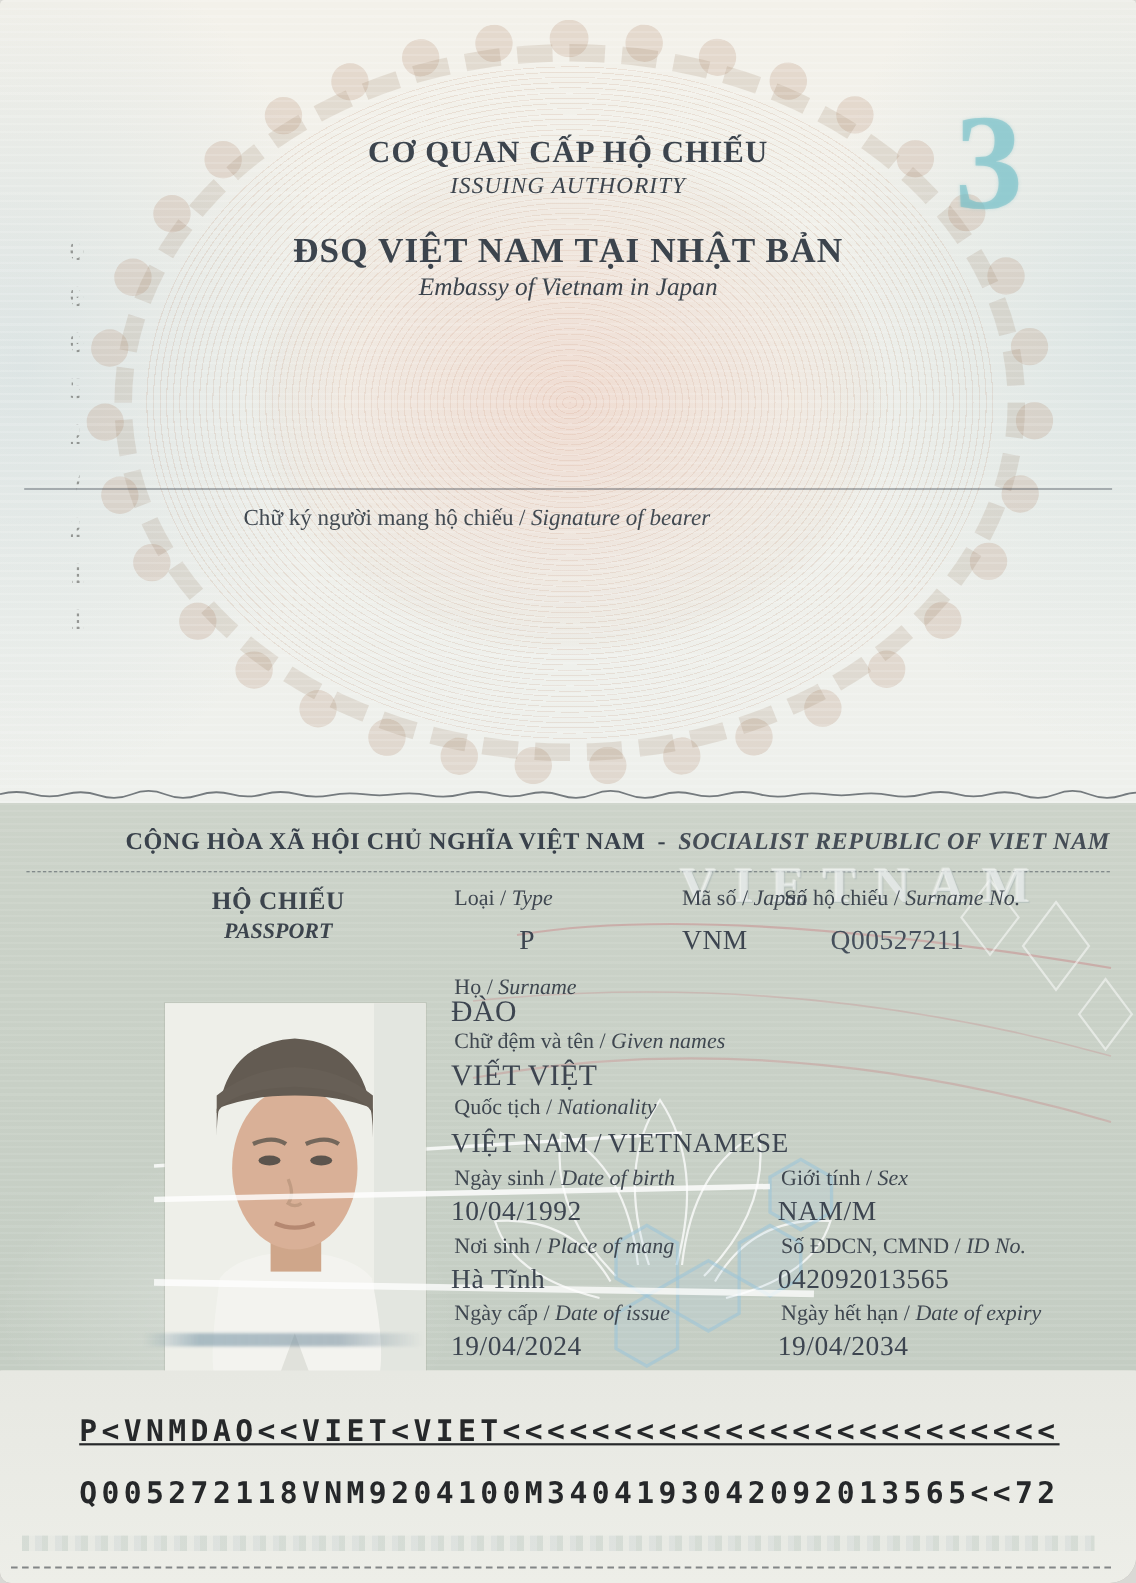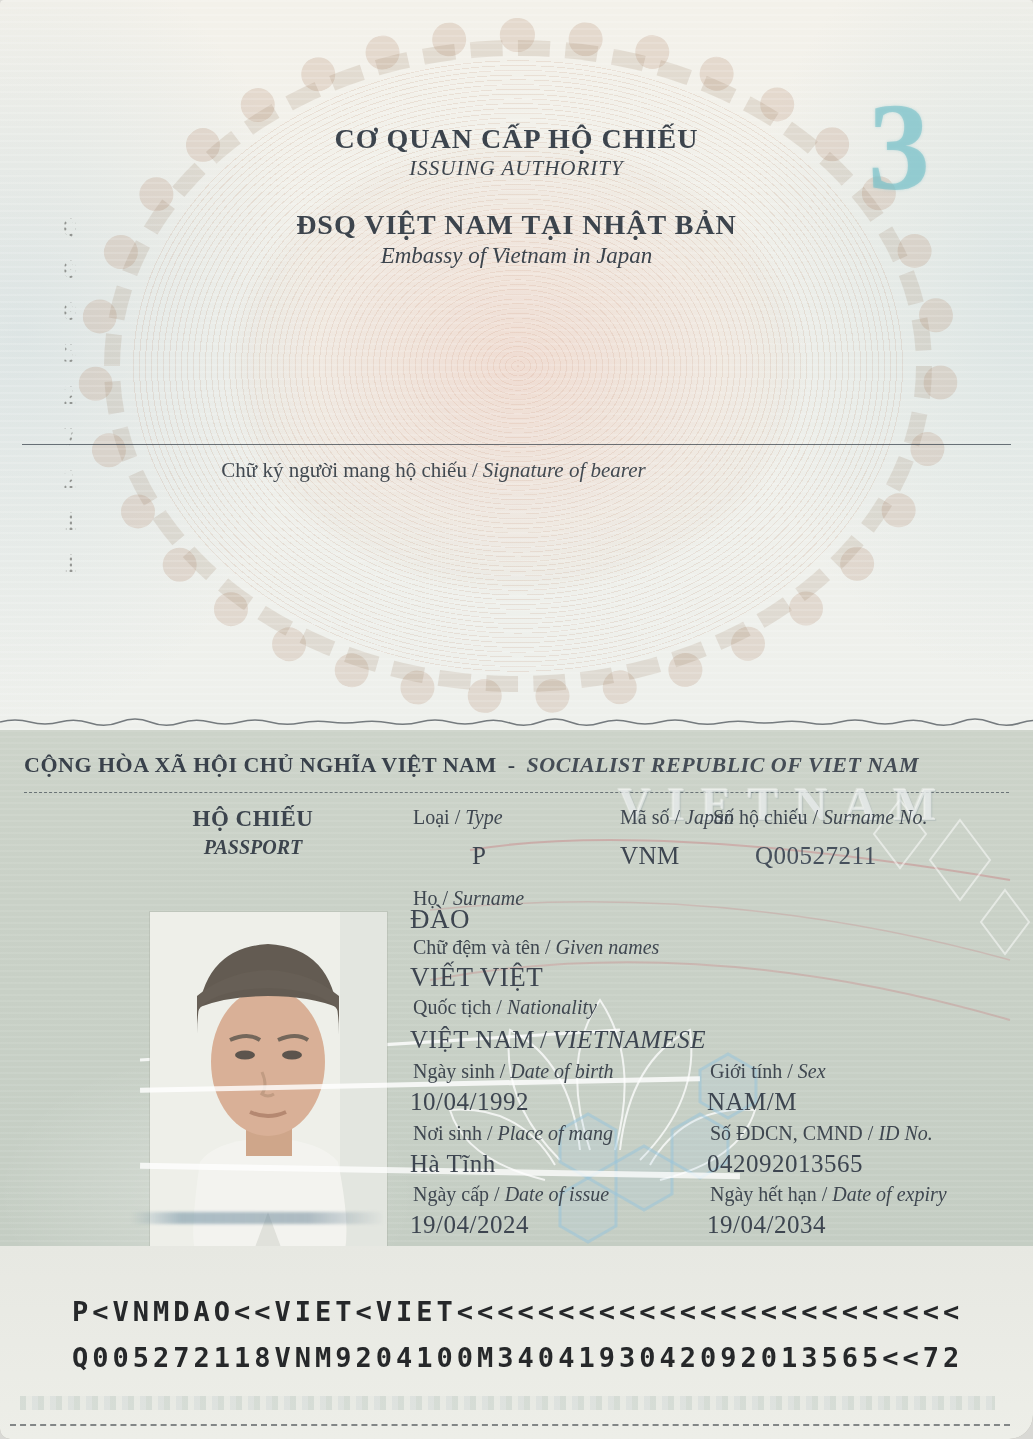--- a/index.html
+++ b/index.html
@@ -25,21 +25,21 @@
       repeating-radial-gradient(closest-side, rgba(188,138,108,.17) 0 1px, transparent 1px 6px);}
   .guilloche-band{position:absolute;left:104px;top:40px;width:828px;height:652px;border-radius:50%;
     border:16px dashed rgba(150,120,95,.18);box-sizing:border-box;}
   .scan-streaks{position:absolute;left:0;top:0;width:100%;height:100%;
     background:repeating-linear-gradient(180deg, rgba(255,255,255,.14) 0 2px, transparent 2px 7px);}
   .page-number{position:absolute;left:868px;top:86px;font-size:124px;font-weight:bold;
     color:rgba(112,190,199,.55);text-shadow:0 0 3px rgba(112,190,199,.35);line-height:1;}
   .issuing-block{position:absolute;left:0;top:122px;width:1033px;text-align:center;line-height:1.22;}
   .iss-vi{font-size:28px;font-weight:bold;letter-spacing:1px;}
   .iss-en{font-size:21px;font-style:italic;letter-spacing:1px;}
-  .auth-vi{font-size:28px;font-weight:bold;letter-spacing:1px;margin-top:26px;}
+  .auth-vi{font-size:32px;font-weight:bold;letter-spacing:1px;margin-top:26px;}
   .auth-en{font-size:23px;font-style:italic;}
   .signature-line{position:absolute;left:22px;top:444px;width:989px;border-top:1.6px solid rgba(55,65,75,.72);}
   .signature-label{position:absolute;left:0;top:458px;width:867px;text-align:center;font-size:21px;color:#424a52;}
   .sig-en{font-style:italic;}
   .sep{margin:0 5px;}
   
   .perf{position:absolute;writing-mode:vertical-rl;text-orientation:upright;
     font-family:"DejaVu Sans Mono",monospace;font-size:24px;letter-spacing:14px;
     color:rgba(80,80,76,.55);
     -webkit-mask-image:radial-gradient(circle, #000 32%, transparent 40%);
@@ -48,50 +48,50 @@
     mask-size:6px 6px;}
   .perf-top{left:56px;top:214px;height:470px;}
   
   .divider{position:absolute;left:0;top:716px;width:1033px;height:12px;}
   
   .datapage{position:absolute;left:0;top:730px;width:1033px;height:516px;
     background:
       radial-gradient(300px 200px at 20% 90%, rgba(255,255,255,.25), transparent 70%),
       repeating-linear-gradient(180deg, rgba(255,255,255,.08) 0 2px, transparent 2px 6px),
       linear-gradient(#ccd3c9,#c4cdc3);}
-  .dp-header{position:absolute;left:24px;top:22px;width:985px;text-align:left;
+  .dp-header{position:absolute;left:24px;top:22px;width:985px;text-align:right;
     font-size:22px;font-weight:bold;letter-spacing:.5px;color:#39414b;
     padding-bottom:14px;border-bottom:1.6px dashed rgba(55,65,75,.65);}
   .dp-header .hdr-en{font-style:italic;font-weight:bold;color:#454d56;}
   .watermark-vietnam{position:absolute;left:618px;top:48px;font-size:46px;font-weight:bold;
     letter-spacing:16px;color:rgba(248,250,248,.55);
     text-shadow:1px 1px 1px rgba(120,140,150,.25), -1px -1px 1px rgba(255,255,255,.4);}
   .doc-title{position:absolute;left:168px;top:76px;width:170px;text-align:center;}
   .doc-title .t-vi{font-size:23px;font-weight:bold;letter-spacing:.5px;}
   .doc-title .t-en{font-size:20px;font-style:italic;font-weight:bold;margin-top:4px;}
   .lbl{position:absolute;font-size:20px;color:#3f4750;white-space:nowrap;}
   .lbl .en{font-style:italic;}
   .val{position:absolute;font-size:25px;color:#3d4550;white-space:nowrap;letter-spacing:.5px;}
-  .val .en{font-style:italic;}
+  .val .en{}
   .val-big{font-size:27px;}
   .passportno{color:#46505c;}
   
   .photo{position:absolute;left:150px;top:182px;width:237px;height:338px;
     background:#eef0ea;box-shadow:0 0 0 1px rgba(150,155,145,.25);filter:blur(.4px);}
   .photo-streak1{position:absolute;left:140px;top:352px;width:560px;height:5px;background:rgba(255,255,255,.8);transform:rotate(-1.2deg);}
   .photo-streak2{position:absolute;left:140px;top:438px;width:600px;height:6px;background:rgba(255,255,255,.75);transform:rotate(1deg);}
   .photo-smudge{position:absolute;left:130px;top:482px;width:255px;height:12px;
     background:linear-gradient(90deg, transparent, rgba(100,135,155,.5) 20%, rgba(90,120,140,.45) 70%, transparent);filter:blur(1.5px);}
   .security-art{position:absolute;left:0;top:0;width:1033px;height:516px;pointer-events:none;}
   
   .mrzzone{position:absolute;left:0;top:1246px;width:1033px;height:193px;
     background:linear-gradient(#e7e8e2,#edeee8);border-radius:0 0 24px 10px;}
   .mrz{position:absolute;left:72px;font-family:"DejaVu Sans Mono",monospace;
     font-size:27px;font-weight:bold;letter-spacing:4px;color:#26282a;white-space:nowrap;}
-  .mrz1{top:50px;}
+  .mrz1{top:40px;text-decoration:underline;}
   .mrz2{top:96px;}
   .bottom-band{position:absolute;left:20px;top:150px;width:975px;height:14px;opacity:.55;
     background:repeating-linear-gradient(90deg, rgba(120,150,140,.35) 0 6px, rgba(200,210,205,.2) 6px 12px, rgba(150,170,180,.3) 12px 18px);}
   .bottom-dash{position:absolute;left:10px;top:178px;width:1000px;border-top:2px dashed rgba(60,65,70,.6);}
 </style>
 </head>
 <body>
 
 <div class="page">
 

